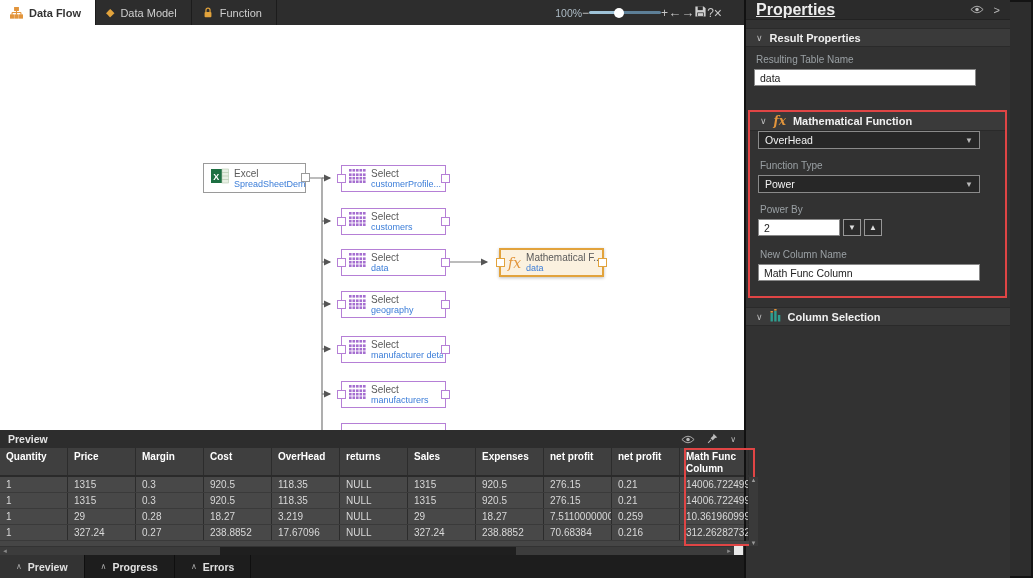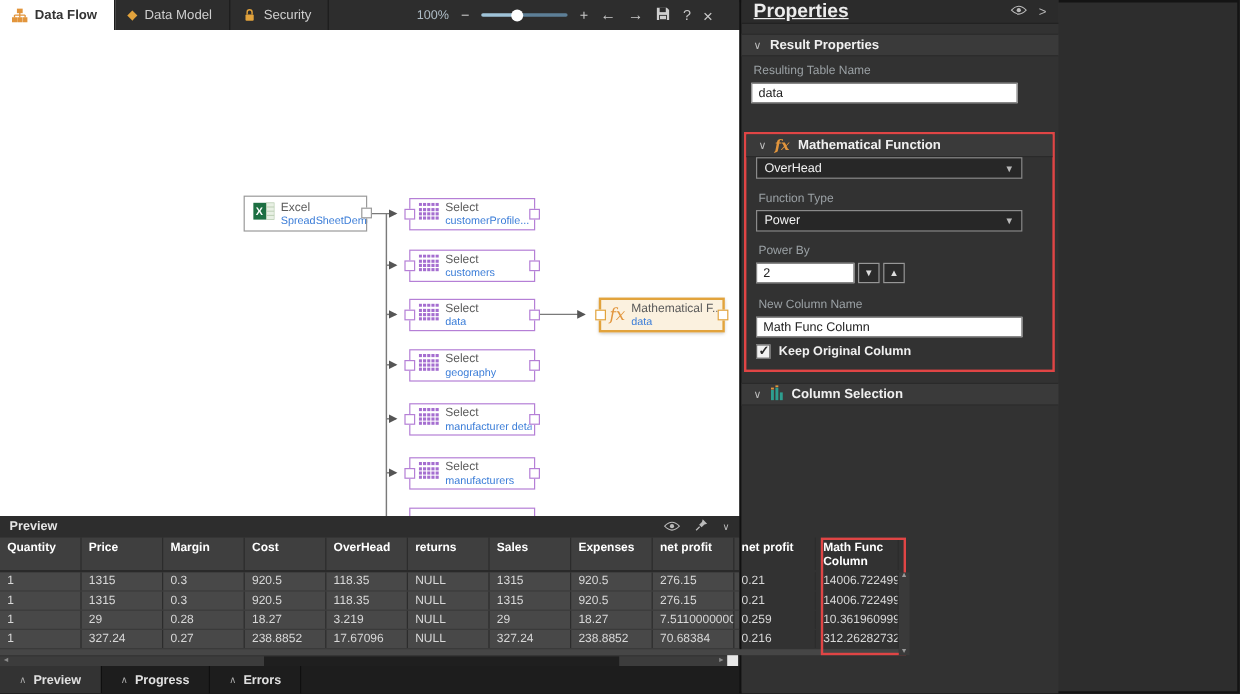--- a/index.html
+++ b/index.html
@@ -1,28 +1,28 @@
 <!DOCTYPE html>
 <html><head>
 <meta charset="utf-8">
 <style>
   * { box-sizing: border-box; margin: 0; padding: 0; }
   html,body { width:1033px; height:578px; background:#1a1a1a; font-family:"Liberation Sans", sans-serif; }
   .window { position:relative; width:1033px; height:578px; display:flex; background:#2d2d2d; box-shadow: inset 0 0 0 2px #141414; }
 
   
-  .left-col { width:618px; display:flex; flex-direction:column; border-right:2px solid #111; }
+  .left-col { width:746px; display:flex; flex-direction:column; border-right:2px solid #111; }
 
   
   .topbar { height:25px; background:#2d2d2d; display:flex; align-items:stretch; flex:none; }
   .tab { display:flex; align-items:center; gap:6px; padding:0 14px 0 10px; font-size:11px; color:#cfcfcf; border-right:1px solid #1c1c1c; cursor:default; }
   .tab.active { background:#ffffff; color:#333; font-weight:bold; }
   .tab .glyph { display:flex; align-items:center; }
   .diamond { color:#e2a33c; font-size:11px; }
-  .toolbar { margin-left:auto; display:flex; align-items:center; gap:10px; padding-right:22px; color:#c8c8c8; font-size:12px; }
+  .toolbar { margin-left:auto; display:flex; align-items:center; padding-right:22px; color:#c8c8c8; font-size:12px; }
   .zoom-label { font-size:10.5px; color:#aebcc6; }
   .tb-btn { cursor:default; color:#c8c8c8; }
   .slider { position:relative; width:72px; height:3px; background:linear-gradient(to right,#9fc3d8 0 45%, #5d7f97 45%); border-radius:2px; }
   .slider .thumb { position:absolute; left:42%; top:50%; width:10px; height:10px; margin:-5px 0 0 -5px; background:#fff; border-radius:50%; }
   .arrow-glyph { font-size:13px; }
 
   
   .canvas { position:relative; height:405px; background:#ffffff; overflow:hidden; flex:none; }
   .wires { position:absolute; left:0; top:0; z-index:0; }
   .wire { stroke:#7a7a7a; stroke-width:1.2; fill:none; }
@@ -116,21 +116,21 @@
         <span class="glyph diamond">◆</span>
         <span>Data Model</span>
       </div>
       <div class="tab">
         <span class="glyph">
           <svg width="12" height="13" viewBox="0 0 14 14">
               <rect x="3" y="6.5" width="8" height="6" rx="1" fill="#e2a33c"></rect>
               <path d="M4.6 6.5 V4.3 a2.4 2.4 0 0 1 4.8 0 V6.5" stroke="#e2a33c" stroke-width="1.4" fill="none"></path>
             </svg>
         </span>
-        <span>Security</span>
+        <span>Function</span>
       </div>
 
       <div class="toolbar">
         <span class="zoom-label">100%</span>
         <span class="tb-btn">−</span>
         <span class="slider">
             <span class="thumb"></span>
           </span>
         <span class="tb-btn">+</span>
         <span class="tb-btn arrow-glyph">←</span>
@@ -543,24 +543,20 @@
         <span class="caret">▼</span>
       </div>
       <div class="plabel">Power By</div>
       <div class="stepper-row">
         <input class="pinput" type="text" value="2" style="">
         <span class="stp">▼</span>
         <span class="stp">▲</span>
       </div>
       <div class="plabel">New Column Name</div>
       <input class="pinput" type="text" value="Math Func Column" style="">
-      <div class="chk-row">
-        <span class="checkbox checked"></span>
-        <span class="chk-label">Keep Original Column</span>
-      </div>
     </div>
 
     <div class="colsel-section">
       <div class="section-header">
         <span class="chev">∨</span>
         <span><svg width="11" height="13" viewBox="0 0 11 13">
               <rect x="0.5" y="4" width="2.4" height="8.5" fill="#2e9e8f"></rect>
               <rect x="4.2" y="2" width="2.4" height="10.5" fill="#2e9e8f"></rect>
               <rect x="7.9" y="6" width="2.4" height="6.5" fill="#2e9e8f"></rect>
               <rect x="4.2" y="0" width="2.4" height="1.6" fill="#e2953c"></rect>

